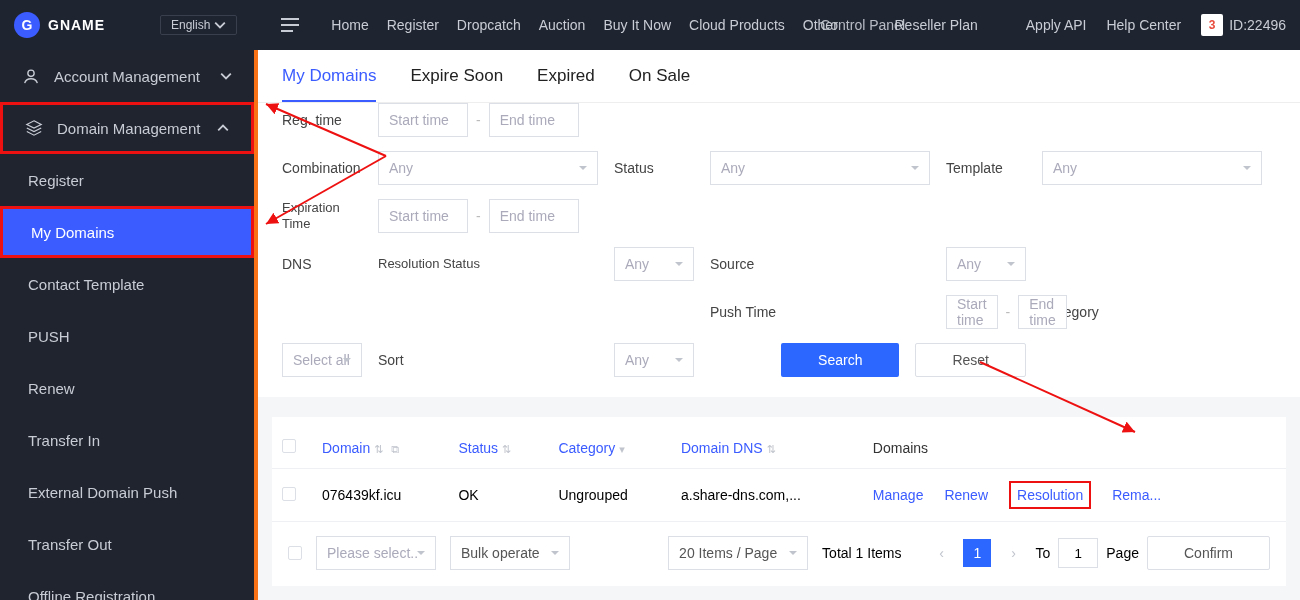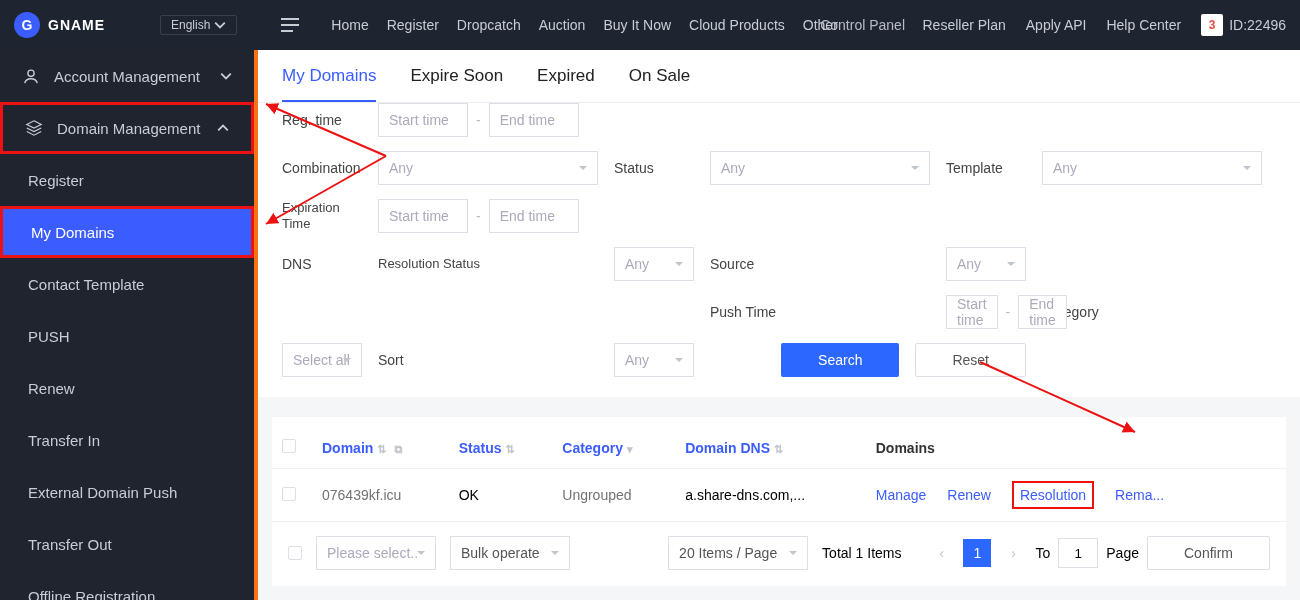--- a/index.html
+++ b/index.html
@@ -40,23 +40,23 @@
     .range { display: flex; align-items: center; gap: 8px; }
     .range .input { width: 90px; }
     .range .dash { color: #bbb; }
     .btn { height: 34px; padding: 0 36px; border-radius: 2px; border: 1px solid transparent; cursor: pointer; font-size: 14px; display: inline-flex; align-items: center; }
     .btn.primary { background: #2c68ff; color: #fff; }
     .btn.default { background: #fff; border-color: #dcdfe6; color: #555; }
     .actions { display: flex; gap: 16px; justify-content: flex-end; }
     .table-card { background: #fff; margin: 20px 14px 0 14px; padding: 10px 0; }
     table { width: 100%; border-collapse: collapse; }
     th, td { text-align: left; padding: 12px 10px; font-size: 14px; border-bottom: 1px solid #eef0f4; }
-    th { color: #3b5cff; font-weight: 700; white-space: nowrap; }
+    th { color: #3b5cff; font-weight: 400; white-space: nowrap; }
     th.plain { color: #333; }
-    td.link, th.link { color: #737373; cursor: pointer; }
+    td.link, th.link { color: #000000; cursor: pointer; }
     .sort-icon, .caret-icon, .copy-icon { display: inline-block; margin-left: 4px; color: #c0c4cc; font-size: 11px; }
     .ops { display: flex; gap: 21px; align-items: center; }
     .ops a { color: #3b5cff; text-decoration: none; cursor: pointer; }
     .ops .hl { border: 2px solid #e11; padding: 4px 6px; }
     .table-footer { display: flex; align-items: center; padding: 14px 16px 6px 16px; gap: 14px; }
     .pager { display: flex; align-items: center; gap: 8px; margin-left: 12px; }
     .pg-btn { width: 28px; height: 28px; display: flex; align-items: center; justify-content: center; color: #c0c4cc; cursor: pointer; }
     .pg-btn.active { background: #2c68ff; color: #fff; }
     .page-input { width: 40px; height: 30px; border: 1px solid #dcdfe6; text-align: center; }
     .chev-svg { width: 12px; height: 12px; }
@@ -86,21 +86,21 @@
     <a>Register</a>
     <a>Dropcatch</a>
     <a>Auction</a>
     <a>Buy It Now</a>
     <a>Cloud Products</a>
     <a>Other</a>
   </div>
   <div class="header-right">
     <a style="position:relative">Reseller Plan</a>
     <a style="position:absolute; right:395px; opacity:0.9">Control Panel</a>
-    <a style="">Apply API</a>
+    <a style="margin-left:28px">Apply API</a>
     <a>Help Center</a>
     <div class="userid">
       <div class="avatar">3</div>
       <span>ID:22496</span>
     </div>
   </div>
 </div>
 
 <div class="layout">
   <div class="sidebar">

